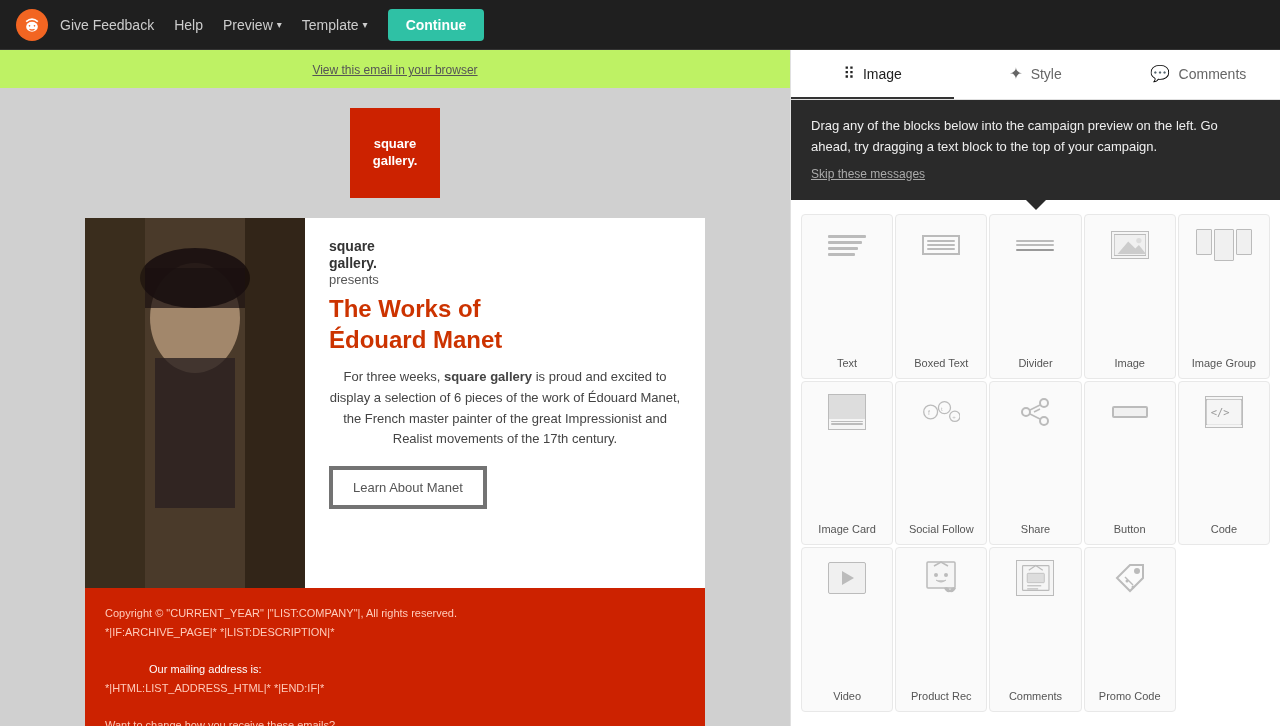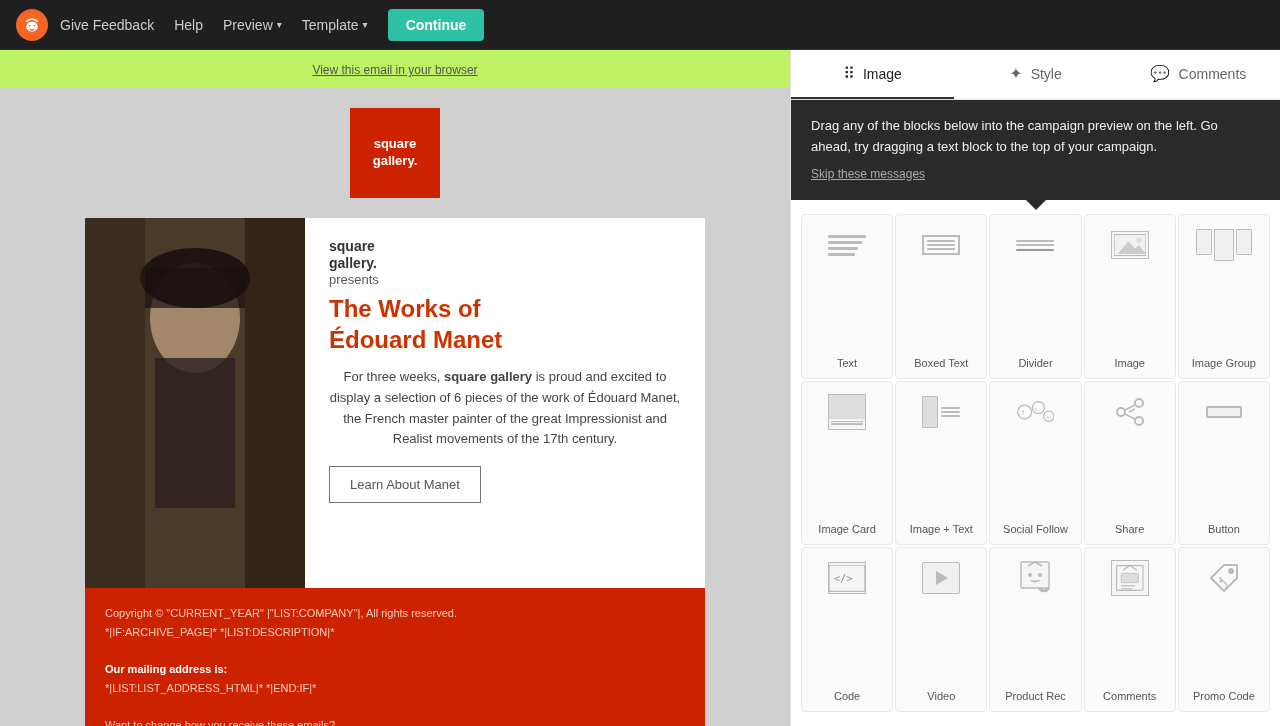--- a/index.html
+++ b/index.html
@@ -163,38 +163,38 @@
     .email-desc {
       font-size: 13px;
       color: #444;
       line-height: 1.6;
       margin-bottom: 16px;
       text-align: center;
     }
     .email-desc strong { font-weight: bold; }
     .email-btn {
       display: inline-block;
-      border: 1px solid #737373;
+      border: 4px solid #737373;
       color: #555;
       font-size: 13px;
       padding: 10px 20px;
       cursor: pointer;
       background: transparent;
       text-align: right;
     }
 
     
     .email-footer {
       background: #cc2200;
       color: #ffccbb;
       font-size: 11px;
       padding: 16px 20px;
       line-height: 1.7;
     }
-    .email-footer strong { font-weight: bold; color: #fff; }
+    .email-footer strong { font-weight: normal; color: #fff; margin-left: 44px; }
 
     
     .right-panel {
       width: 490px;
       background: #fff;
       display: flex;
       flex-direction: column;
       border-left: 1px solid #e0e0e0;
       overflow: hidden;
     }
@@ -420,21 +420,21 @@
           </div>
           <div class="email-btn">Learn About Manet</div>
         </div>
       </div>
 
       <div class="email-footer">
         <div>Copyright © "CURRENT_YEAR" |"LIST:COMPANY"|, All rights reserved.</div>
         <div>*|IF:ARCHIVE_PAGE|* *|LIST:DESCRIPTION|*</div>
         <br>
         <div><strong>Our mailing address is:</strong></div>
-        <div>*|LIST:LIST_ADDRESS_HTML|* *|END:IF|*</div>
+        <div>*|HTML:LIST_ADDRESS_HTML|* *|END:IF|*</div>
         <br>
         <div>
           <span>Want to change how you receive these emails?</span><br>
           You can .
         </div>
         <br>
         
       </div>
     </div>
   </div>
@@ -530,33 +530,20 @@
             <div class="img-part"></div>
             <div class="text-part">
               <span></span>
                 <span></span>
             </div>
           </div>
         </div>
         <span class="block-label">Image Card</span>
       </div>
 
-      <div class="block-item">
-        <div class="block-icon-area">
-          <div class="icon-image-text">
-            <div class="img-side"></div>
-            <div class="text-side">
-              <span></span>
-                <span></span>
-                <span></span>
-            </div>
-          </div>
-        </div>
-        <span class="block-label">Image + Text</span>
-      </div>
 
       <div class="block-item">
         <div class="block-icon-area">
           <div class="icon-social">
             <svg viewBox="0 0 44 30" xmlns="http://www.w3.org/2000/svg">
               <circle cx="10" cy="15" r="8" fill="none" stroke="#bbb" stroke-width="1.5"></circle>
               <text x="7" y="19" font-size="8" fill="#bbb" font-family="sans-serif">f</text>
               <circle cx="26" cy="10" r="7" fill="none" stroke="#bbb" stroke-width="1.5"></circle>
               <text x="22" y="14" font-size="7" fill="#bbb" font-family="sans-serif">t</text>
               <circle cx="38" cy="20" r="6" fill="none" stroke="#bbb" stroke-width="1.5"></circle>

